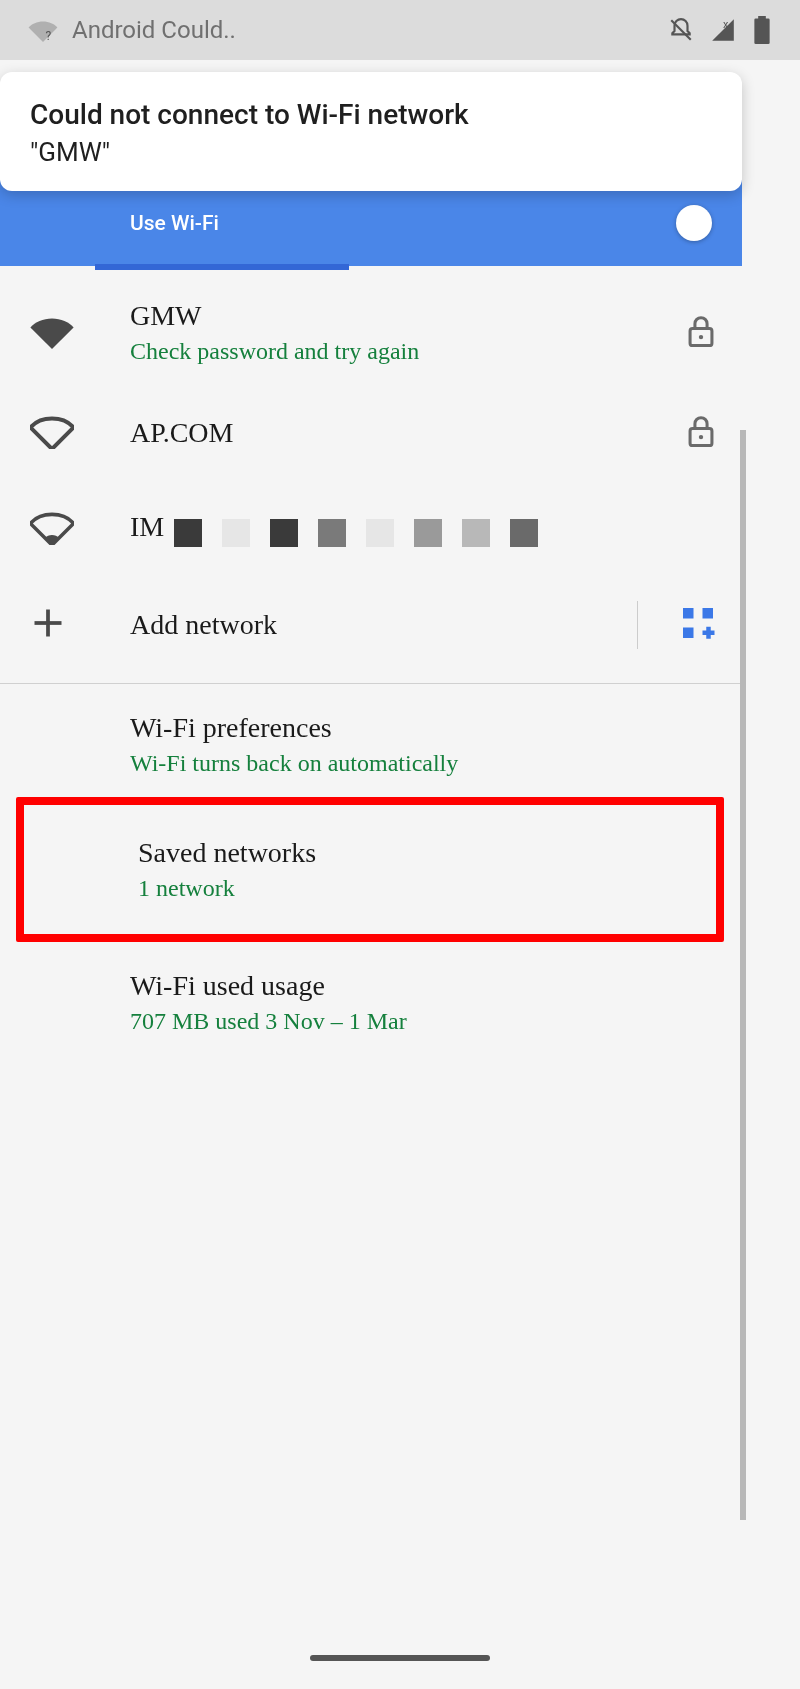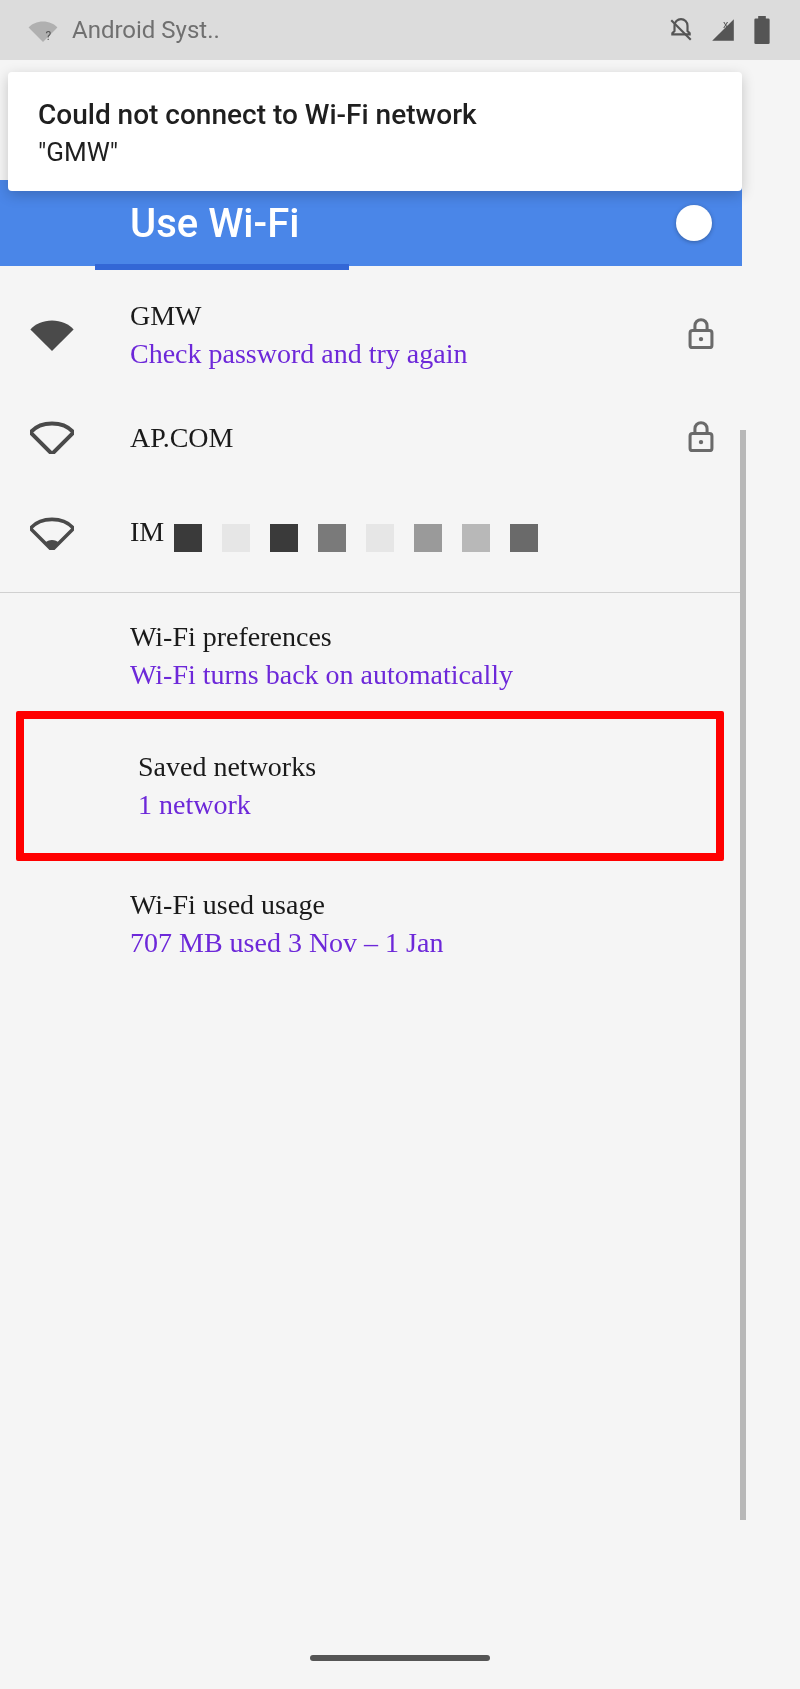--- a/index.html
+++ b/index.html
@@ -17,44 +17,44 @@
     font-size: 24px;
   }
   .status-left { display: flex; align-items: center; gap: 14px; flex: 1; }
   .status-right { display: flex; align-items: center; gap: 16px; }
   .status-icon { display: inline-flex; }
 
   
   .notification {
     position: absolute;
     top: 72px;
-    left: 8px;
+    left: 0;
     right: 58px;
     background: #fff;
-    border-radius: 4px;
+    border-radius: 12px;
     box-shadow: 0 4px 14px rgba(0,0,0,0.2);
     padding: 26px 30px 24px 30px;
     z-index: 10;
   }
   .notification-title { font-size: 28px; color: #1f1f1f; font-weight: 500; }
   .notification-sub { font-size: 26px; color: #1f1f1f; margin-top: 6px; }
 
   
   .blue-header {
     position: absolute;
     top: 180px;
     left: 0;
     right: 58px;
     height: 86px;
     background: #4a86e8;
     display: flex;
     align-items: center;
     padding: 0 30px 0 130px;
     color: #fff;
-    font-size: 40px;
+    font-size: 21px;
     font-weight: 500;
   }
   .blue-header .toggle-knob {
     margin-left: auto;
     width: 36px; height: 36px;
     background: #fff; border-radius: 50%;
     box-shadow: 0 1px 4px rgba(0,0,0,0.3);
   }
 
   
@@ -85,21 +85,21 @@
   }
   .row .icon-slot {
     width: 100px;
     display: flex;
     justify-content: flex-start;
     align-items: center;
   }
   .row .text-slot { flex: 1; font-family: Liberation Serif, serif; }
   .row .trail-slot { display: flex; align-items: center; gap: 18px; }
   .row .title { font-size: 28px; color: #1a1a1a; }
-  .row .sub { font-size: 28px; color: #6d28d9; margin-top: 6px; }
+  .row .sub { font-size: 24px; color: #15803d; margin-top: 6px; }
 
   .pixelate {
     display: inline-flex;
     gap: 20px;
     vertical-align: middle;
     margin-left: 6px;
   }
   .pixelate span {
     width: 28px; height: 28px; display: inline-block;
   }
@@ -144,21 +144,21 @@
 <body>
 
 <div class="status-bar">
   <div class="status-left">
     <span class="status-icon">
       <svg width="30" height="24" viewBox="0 0 24 20">
           <path d="M12 3C7 3 2.6 5 0 8l12 12L24 8c-2.6-3-7-5-12-5z" fill="#b0b0b0"></path>
           <text x="14" y="18" font-size="10" fill="#555">?</text>
         </svg>
     </span>
-    <span>Android Syst..</span>
+    <span>Android Could..</span>
   </div>
   <div class="status-right">
     <span class="status-icon">
       <svg width="26" height="26" viewBox="0 0 24 24">
           <path d="M12 2a6 6 0 00-6 6v5l-2 2v1h16v-1l-2-2V8a6 6 0 00-6-6z" fill="none" stroke="#555" stroke-width="2"></path>
           <line x1="3" y1="3" x2="21" y2="21" stroke="#555" stroke-width="2"></line>
         </svg>
     </span>
     <span class="status-icon">
       <svg width="26" height="26" viewBox="0 0 24 24">
@@ -251,20 +251,45 @@
         <span style="background:#3a3a3a"></span>
         <span style="background:#7a7a7a"></span>
         <span style="background:#e6e6e6"></span>
         <span style="background:#9a9a9a"></span>
         <span style="background:#b8b8b8"></span>
         <span style="background:#6a6a6a"></span>
       </span>
     </div>
   </div>
 
+  <div class="row">
+    <div class="icon-slot">
+      <span>
+        <svg width="36" height="36" viewBox="0 0 24 24">
+            <line x1="12" y1="3" x2="12" y2="21" stroke="#4a4a4a" stroke-width="2.5"></line>
+            <line x1="3" y1="12" x2="21" y2="12" stroke="#4a4a4a" stroke-width="2.5"></line>
+          </svg>
+      </span>
+    </div>
+    <div class="text-slot">
+      <div class="title">Add network</div>
+    </div>
+    <div class="trail-slot">
+      <span class="divider-vert"></span>
+      <span>
+        <svg width="36" height="36" viewBox="0 0 24 24">
+          <rect x="2" y="2" width="7" height="7" fill="#3b78e7"></rect>
+          <rect x="15" y="2" width="7" height="7" fill="#3b78e7"></rect>
+          <rect x="2" y="15" width="7" height="7" fill="#3b78e7"></rect>
+          <line x1="15" y1="18.5" x2="23" y2="18.5" stroke="#3b78e7" stroke-width="3"></line>
+          <line x1="19" y1="14.5" x2="19" y2="22.5" stroke="#3b78e7" stroke-width="3"></line>
+        </svg>
+      </span>
+    </div>
+  </div>
 
   <div class="hr"></div>
 
   <div class="row" style="padding-top:28px;">
     <div class="icon-slot"></div>
     <div class="text-slot">
       <div class="title">Wi-Fi preferences</div>
       <div class="sub">Wi-Fi turns back on automatically</div>
     </div>
   </div>
@@ -276,20 +301,20 @@
         <div class="title">Saved networks</div>
         <div class="sub">1 network</div>
       </div>
     </div>
   </div>
 
   <div class="row" style="padding-top:28px;">
     <div class="icon-slot"></div>
     <div class="text-slot">
       <div class="title">Wi-Fi used usage</div>
-      <div class="sub">707 MB used 3 Nov – 1 Jan</div>
+      <div class="sub">707 MB used 3 Nov – 1 Mar</div>
     </div>
   </div>
 
 </div>
 
 <div class="scroll-track"></div>
 <div class="nav-bar"></div>
 
 </body></html>

